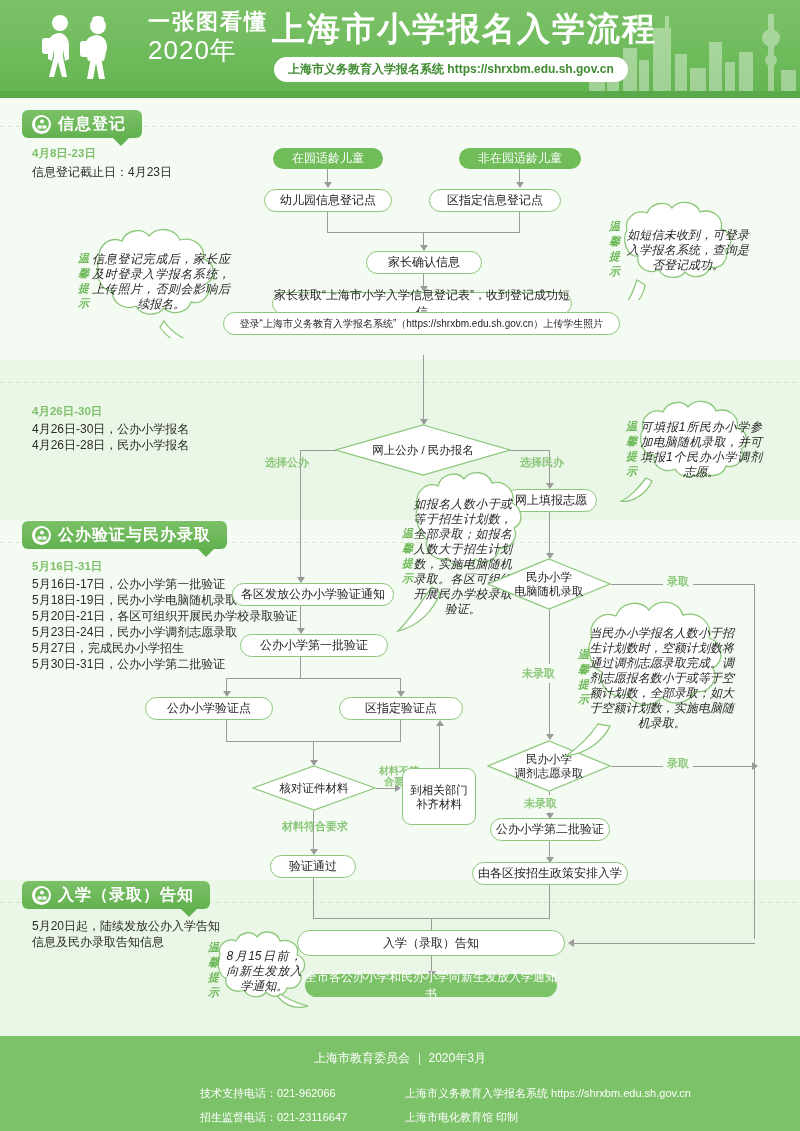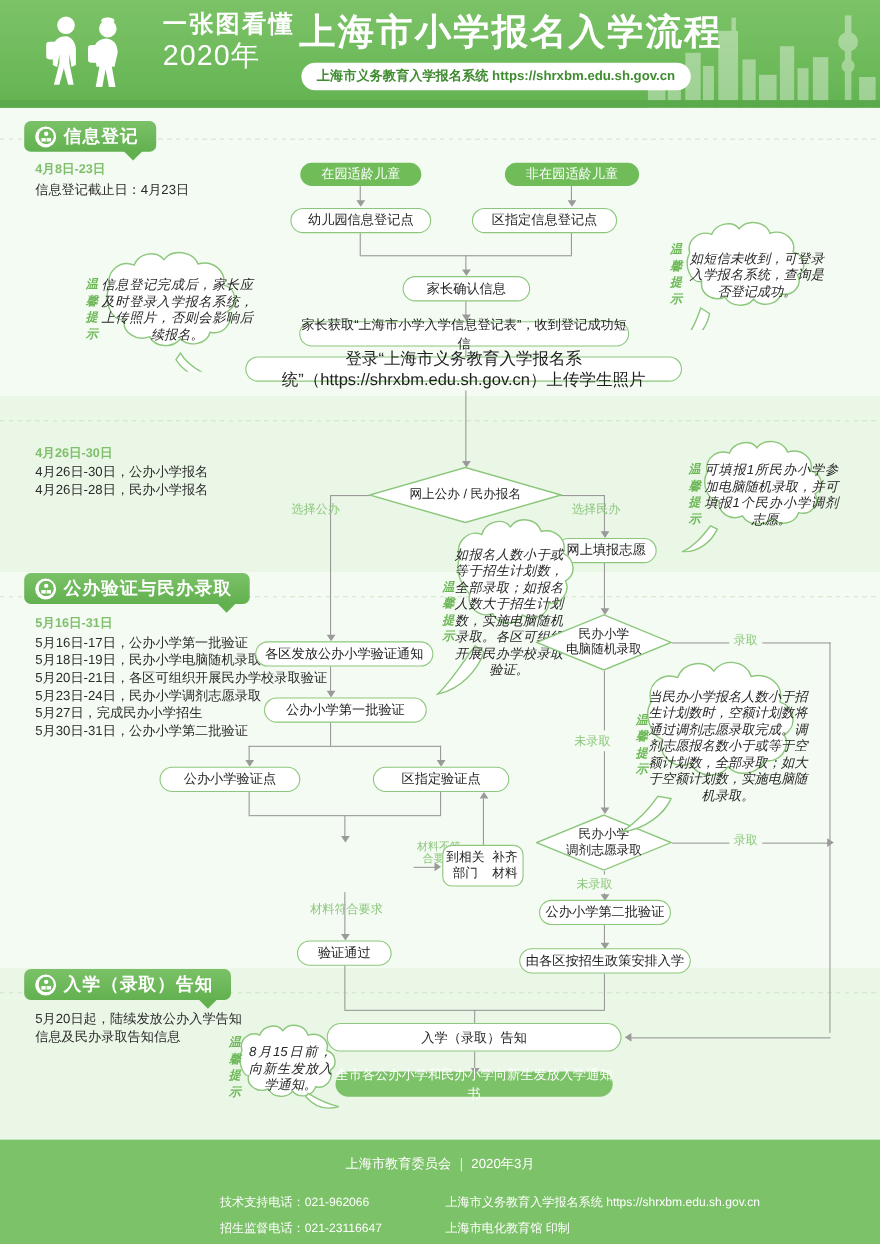--- a/index.html
+++ b/index.html
@@ -62,21 +62,21 @@
   .lnv { width:1.3px; }
   .lnh { height:1.3px; }
   .arw { position:absolute; width:0;height:0; border-left:4px solid transparent; border-right:4px solid transparent;
          border-top:6px solid #9a9a9a; }
   .arw-r { position:absolute; width:0;height:0; border-top:4px solid transparent; border-bottom:4px solid transparent;
          border-left:6px solid #9a9a9a; }
   .arw-l { position:absolute; width:0;height:0; border-top:4px solid transparent; border-bottom:4px solid transparent;
          border-right:6px solid #9a9a9a; }
   .arw-u { position:absolute; width:0;height:0; border-left:4px solid transparent; border-right:4px solid transparent;
          border-bottom:6px solid #9a9a9a; }
-  .elabel { position:absolute; color:#8cc77c; font-size:11px; font-weight:normal; white-space:nowrap; }
+  .elabel { position:absolute; color:#8cc77c; font-size:11px; font-weight:bold; white-space:nowrap; }
 
   
   .cloud { position:absolute; }
   .cloud svg { position:absolute; inset:0; }
   .cloud .ctxt { position:absolute; inset:0; display:flex; flex-direction:row;
                  align-items:center; justify-content:center; padding:12px 14px;font-style:italic; }
   .cloud .ctitle { color:#6cb857; font-size:11px; font-weight:bold; margin-bottom:2px; letter-spacing:.5px;}
   .cloud .cbody { color:#262626; font-size:12px; line-height:15px; text-align:justify; text-align-last:center; }
 
   
@@ -221,21 +221,21 @@
   <div class="node pill-out" style="left:366px;top:251px;width:116px">家长确认信息</div>
 
   <div class="ln lnv" style="left:423px;top:274px;height:13px"></div>
   <div class="arw" style="left:420px;top:286px"></div>
 
   <div class="node pill-out" style="left:272px;top:292px;width:300px">家长获取“上海市小学入学信息登记表”，收到登记成功短信</div>
 
   <div class="ln lnv" style="left:423px;top:315px;height:13px"></div>
   <div class="arw" style="left:420px;top:327px"></div>
 
-  <div class="node pill-out" style="left:223px;top:324px;width:397px;font-size:15px">登录“上海市义务教育入学报名系统”（https://shrxbm.edu.sh.gov.cn）上传学生照片</div>
+  <div class="node pill-out" style="left:223px;top:312px;width:397px;font-size:10px">登录“上海市义务教育入学报名系统”（https://shrxbm.edu.sh.gov.cn）上传学生照片</div>
 
   <div class="ln lnv" style="left:423px;top:355px;height:65px"></div>
   <div class="arw" style="left:420px;top:419px"></div>
 
   <div class="cloud" style="left:64px;top:226px;width:180px;height:112px">
     <svg viewBox="0 0 180 112">
       <path d="M36 34c-4-14 10-24 22-19 4-11 20-14 27-5 8-10 26-8 31 4 14-4 26 7 23 19 12 3 14 18 4 24 6 10-4 22-16 19-3 11-19 14-27 6-7 9-23 8-28-2-12 5-25-4-23-15C37 66 29 47 36 34z" fill="#ffffff" stroke="#8cc77c" stroke-width="1.3"></path>
       <path d="M100 95c6 10 18 18 34 24-18 2-32-8-38-18z" fill="#ffffff" stroke="#8cc77c" stroke-width="1.3"></path>
     </svg>
     <div class="ctxt">
@@ -302,29 +302,35 @@
 
   <div class="node pill-out" style="left:145px;top:697px;width:128px">公办小学验证点</div>
   <div class="node pill-out" style="left:339px;top:697px;width:124px">区指定验证点</div>
 
   <div class="ln lnv" style="left:226px;top:720px;height:21px"></div>
   <div class="ln lnv" style="left:400px;top:720px;height:21px"></div>
   <div class="ln lnh" style="left:226px;top:741px;width:175px"></div>
   <div class="ln lnv" style="left:313px;top:741px;height:20px"></div>
   <div class="arw" style="left:310px;top:760px"></div>
 
+  <div class="dia" style="left:252px;top:765px;width:124px;height:46px">
+    <svg class="dshape" viewBox="0 0 124 46">
+      <polygon points="62,1 123,23 62,45 1,23" fill="#ffffff" stroke="#8cc77c" stroke-width="1.3"></polygon>
+    </svg>
+    <div class="dlabel">核对证件材料</div>
+  </div>
 
   <div class="ln lnh" style="left:376px;top:788px;width:20px"></div>
   <div class="arw-r" style="left:395px;top:784px"></div>
   <div class="elabel" style="left:379px;top:765px;font-size:10px;line-height:11px;text-align:center">
     <span>材料不符</span><br>
     <span>合要求</span>
   </div>
 
-  <div class="node pill-out-2" style="left:402px;top:768px;width:74px;height:38px;flex-direction:row">
+  <div class="node pill-out-2" style="left:402px;top:768px;width:74px;height:57px;flex-direction:column">
     <span>到相关部门</span>
     <span>补齐材料</span>
   </div>
   <div class="ln lnv" style="left:439px;top:726px;height:42px"></div>
   <div class="arw-u" style="left:436px;top:720px"></div>
 
   <div class="ln lnv" style="left:313px;top:811px;height:39px"></div>
   <div class="arw" style="left:310px;top:849px"></div>
   <div class="elabel" style="left:282px;top:819px">材料符合要求</div>
 

